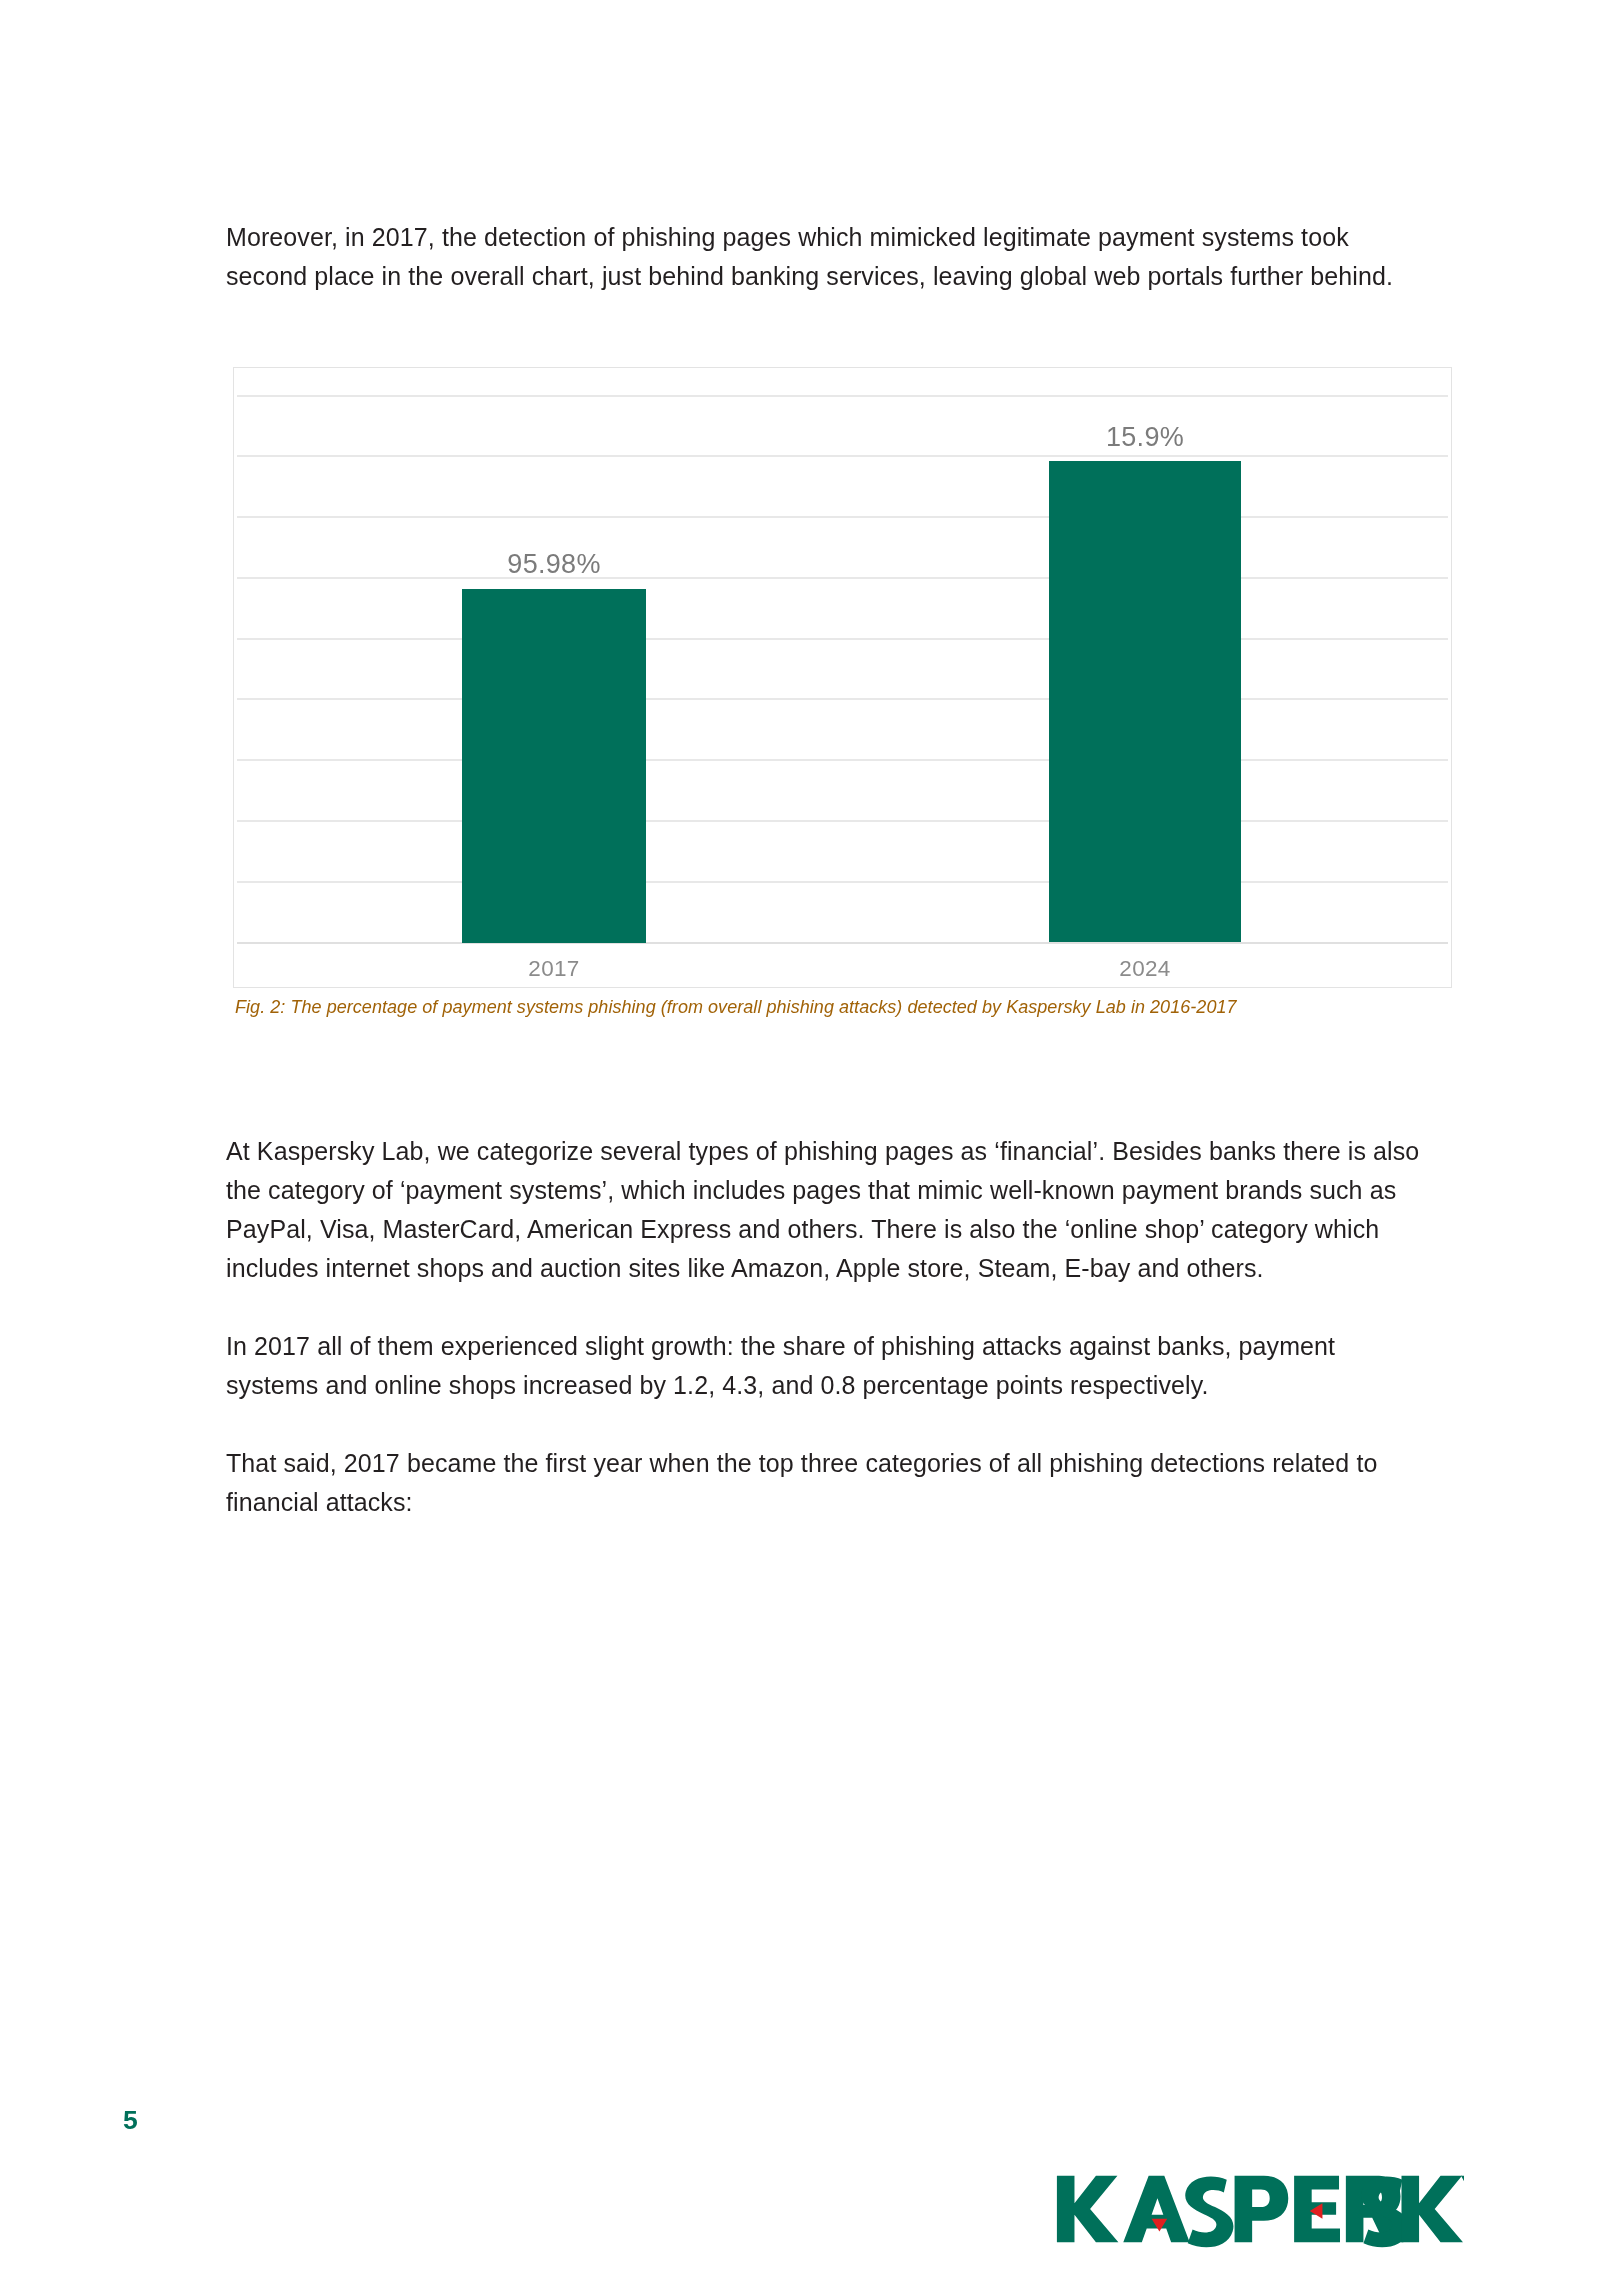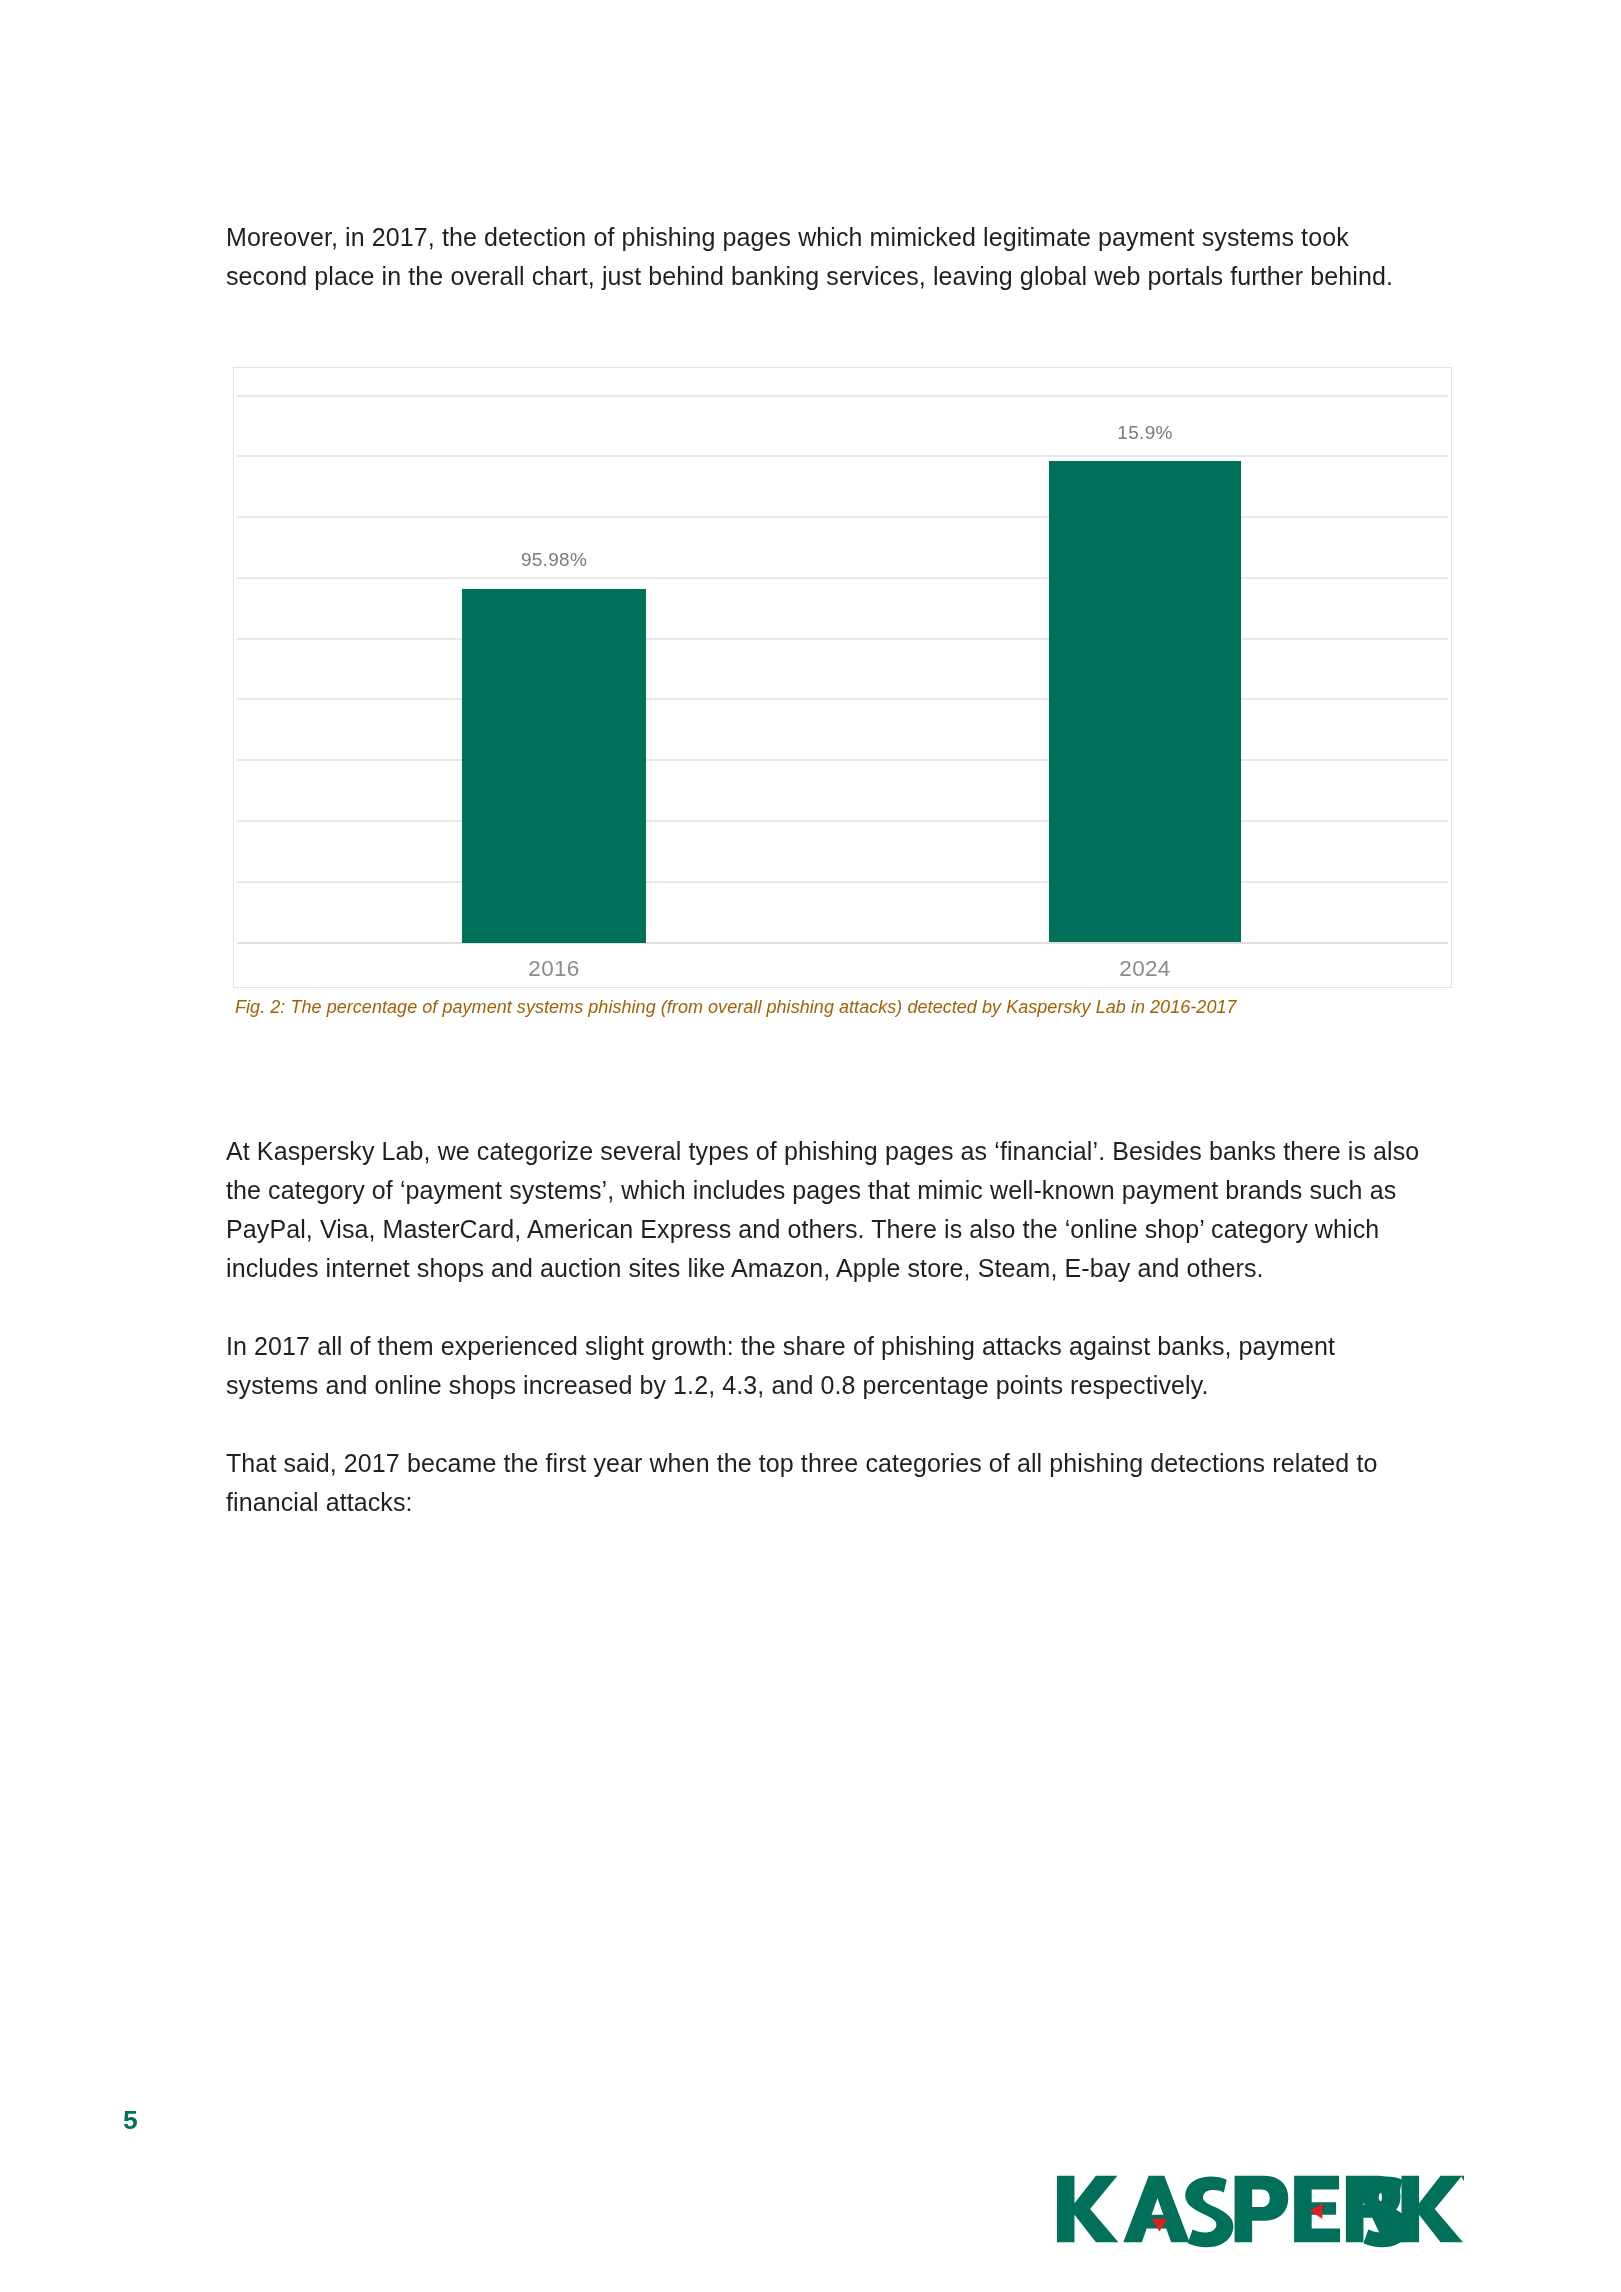--- a/index.html
+++ b/index.html
@@ -71,21 +71,21 @@
     right: 2.9px;
     height: 2px;
     background: #e0e0e0;
   }
   .bar {
     position: absolute;
     background: #00705a;
   }
   .bar-label {
     position: absolute;
-    font-size: 19px;
+    font-size: 27px;
     color: #7b7b7b;
     text-align: center;
     white-space: nowrap;
     letter-spacing: 0.3px;
   }
   .cat-label {
     position: absolute;
     font-size: 22.5px;
     color: #8b8b8b;
     text-align: center;
@@ -151,21 +151,21 @@
         <div class="gridline" style="top:452px;"></div>
         <div class="gridline" style="top:513px;"></div>
         <div class="baseline" style="top:574px;"></div>
 
         <div class="bar" style="left:228px; width:184px; top:221px; height:354px;"></div>
         <div class="bar" style="left:815px; width:192px; top:93px; height:481px;"></div>
 
         <div class="bar-label" style="left:228px; width:184px; top:181px;">95.98%</div>
         <div class="bar-label" style="left:815px; width:192px; top:54px;">15.9%</div>
 
-        <div class="cat-label" style="left:228px; width:184px; top:588px;">2016</div>
+        <div class="cat-label" style="left:228px; width:184px; top:588px;">2017</div>
         <div class="cat-label" style="left:815px; width:192px; top:588px;">2024</div>
       </div>
     </div>
     <div class="caption">Fig. 2: The percentage of payment systems phishing (from overall phishing attacks) detected by Kaspersky Lab in 2016-2017</div>
   </div>
 
   <div class="content-lower">
     <p class="para">At Kaspersky Lab, we categorize several types of phishing pages as ‘financial’. Besides banks there is also the category of ‘payment systems’, which includes pages that mimic well-known payment brands such as PayPal, Visa, MasterCard, American Express and others. There is also the ‘online shop’ category which includes internet shops and auction sites like Amazon, Apple store, Steam, E-bay and others.</p>
     <p class="para">In 2017 all of them experienced slight growth: the share of phishing attacks against banks, payment systems and online shops increased by 1.2, 4.3, and 0.8 percentage points respectively.</p>
     <p class="para tight">That said, 2017 became the first year when the top three categories of all phishing detections related to financial attacks:</p>

